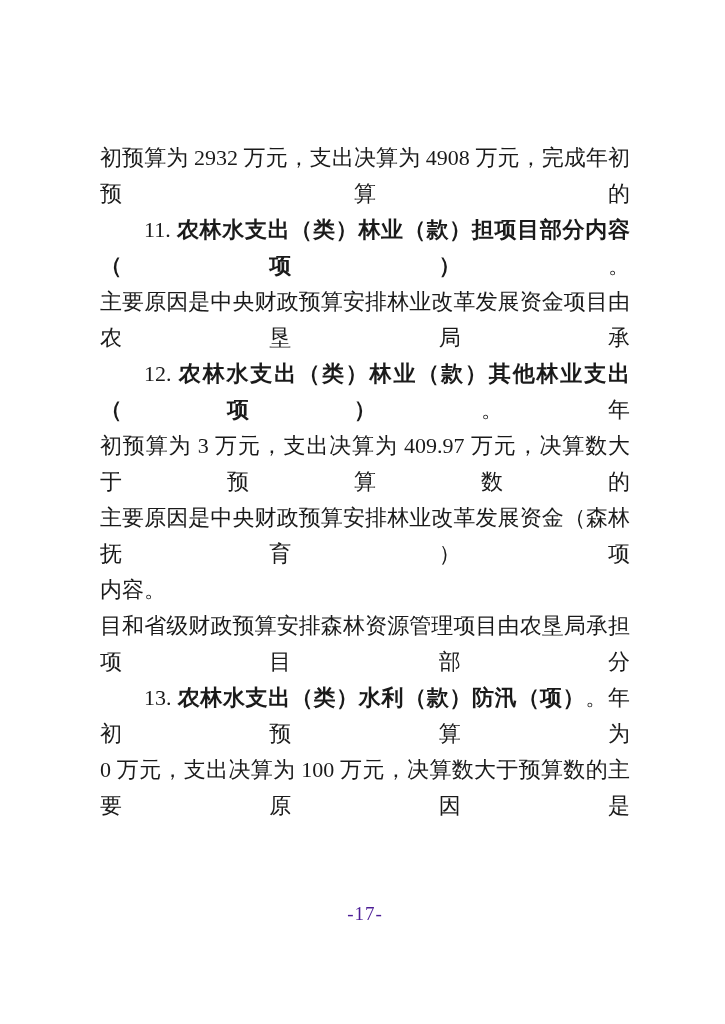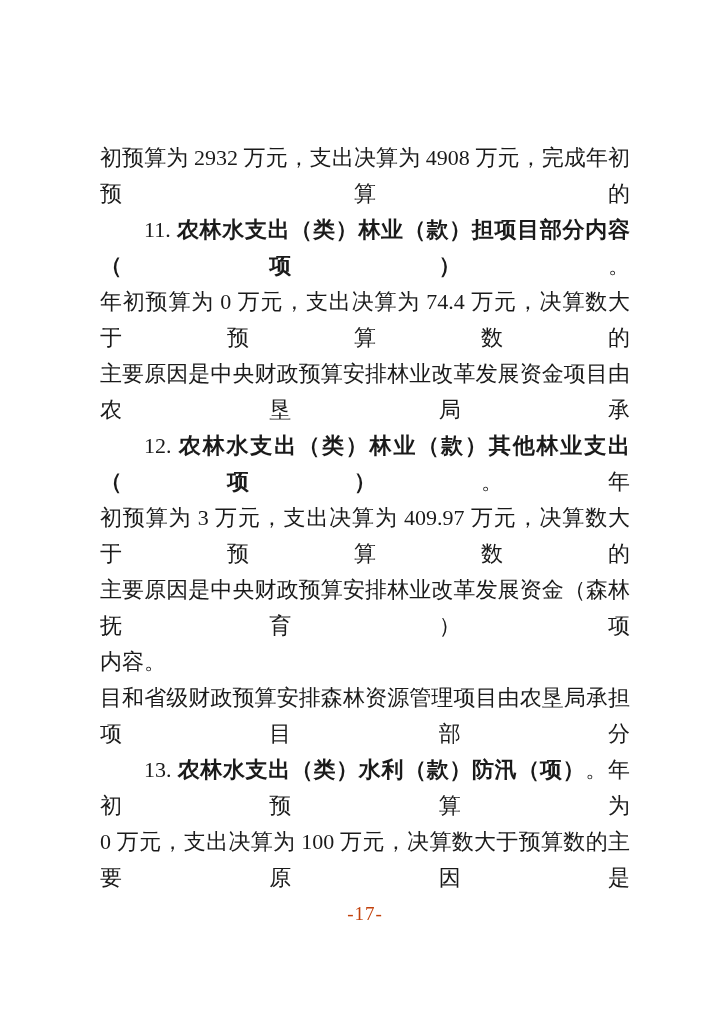--- a/index.html
+++ b/index.html
@@ -41,34 +41,33 @@
   .reg  { font-weight: normal; }
   .footer {
     position: absolute;
     left: 100px;
     top: 902px;
     width: 530px;
     text-align: center;
     font-size: 19px;
     line-height: 24px;
     letter-spacing: 1px;
-    color: #c2410c;
+    color: #4c1d95;
   }
 </style>
 </head>
 <body>
 
 <div class="page">
   <div class="text-block">
       <div class="para">
         <div class="line j"><span class="reg">初预算为 2932 万元，支出决算为 4908 万元，完成年初预算的</span></div>
       </div>
       <div class="para">
         <div class="line j ind"><span class="reg">11. </span><span class="bold">农林水支出（类）林业（款）担项目部分内容（项）</span><span class="reg">。</span></div>
-        <div class="line j"><span class="reg">年初预算为 0 万元，支出决算为 74.4 万元，决算数大于预算数的</span></div>
         <div class="line j"><span class="reg">主要原因是中央财政预算安排林业改革发展资金项目由农垦局承</span></div>
       </div>
       <div class="para">
         <div class="line j ind"><span class="reg">12. </span><span class="bold">农林水支出（类）林业（款）其他林业支出（项）</span><span class="reg">。年</span></div>
         <div class="line j"><span class="reg">初预算为 3 万元，支出决算为 409.97 万元，决算数大于预算数的</span></div>
         <div class="line j"><span class="reg">主要原因是中央财政预算安排林业改革发展资金（森林抚育）项</span></div>
         <div class="line"><span class="reg">内容。</span></div>
         <div class="line j"><span class="reg">目和省级财政预算安排森林资源管理项目由农垦局承担项目部分</span></div>
       </div>
       <div class="para">

